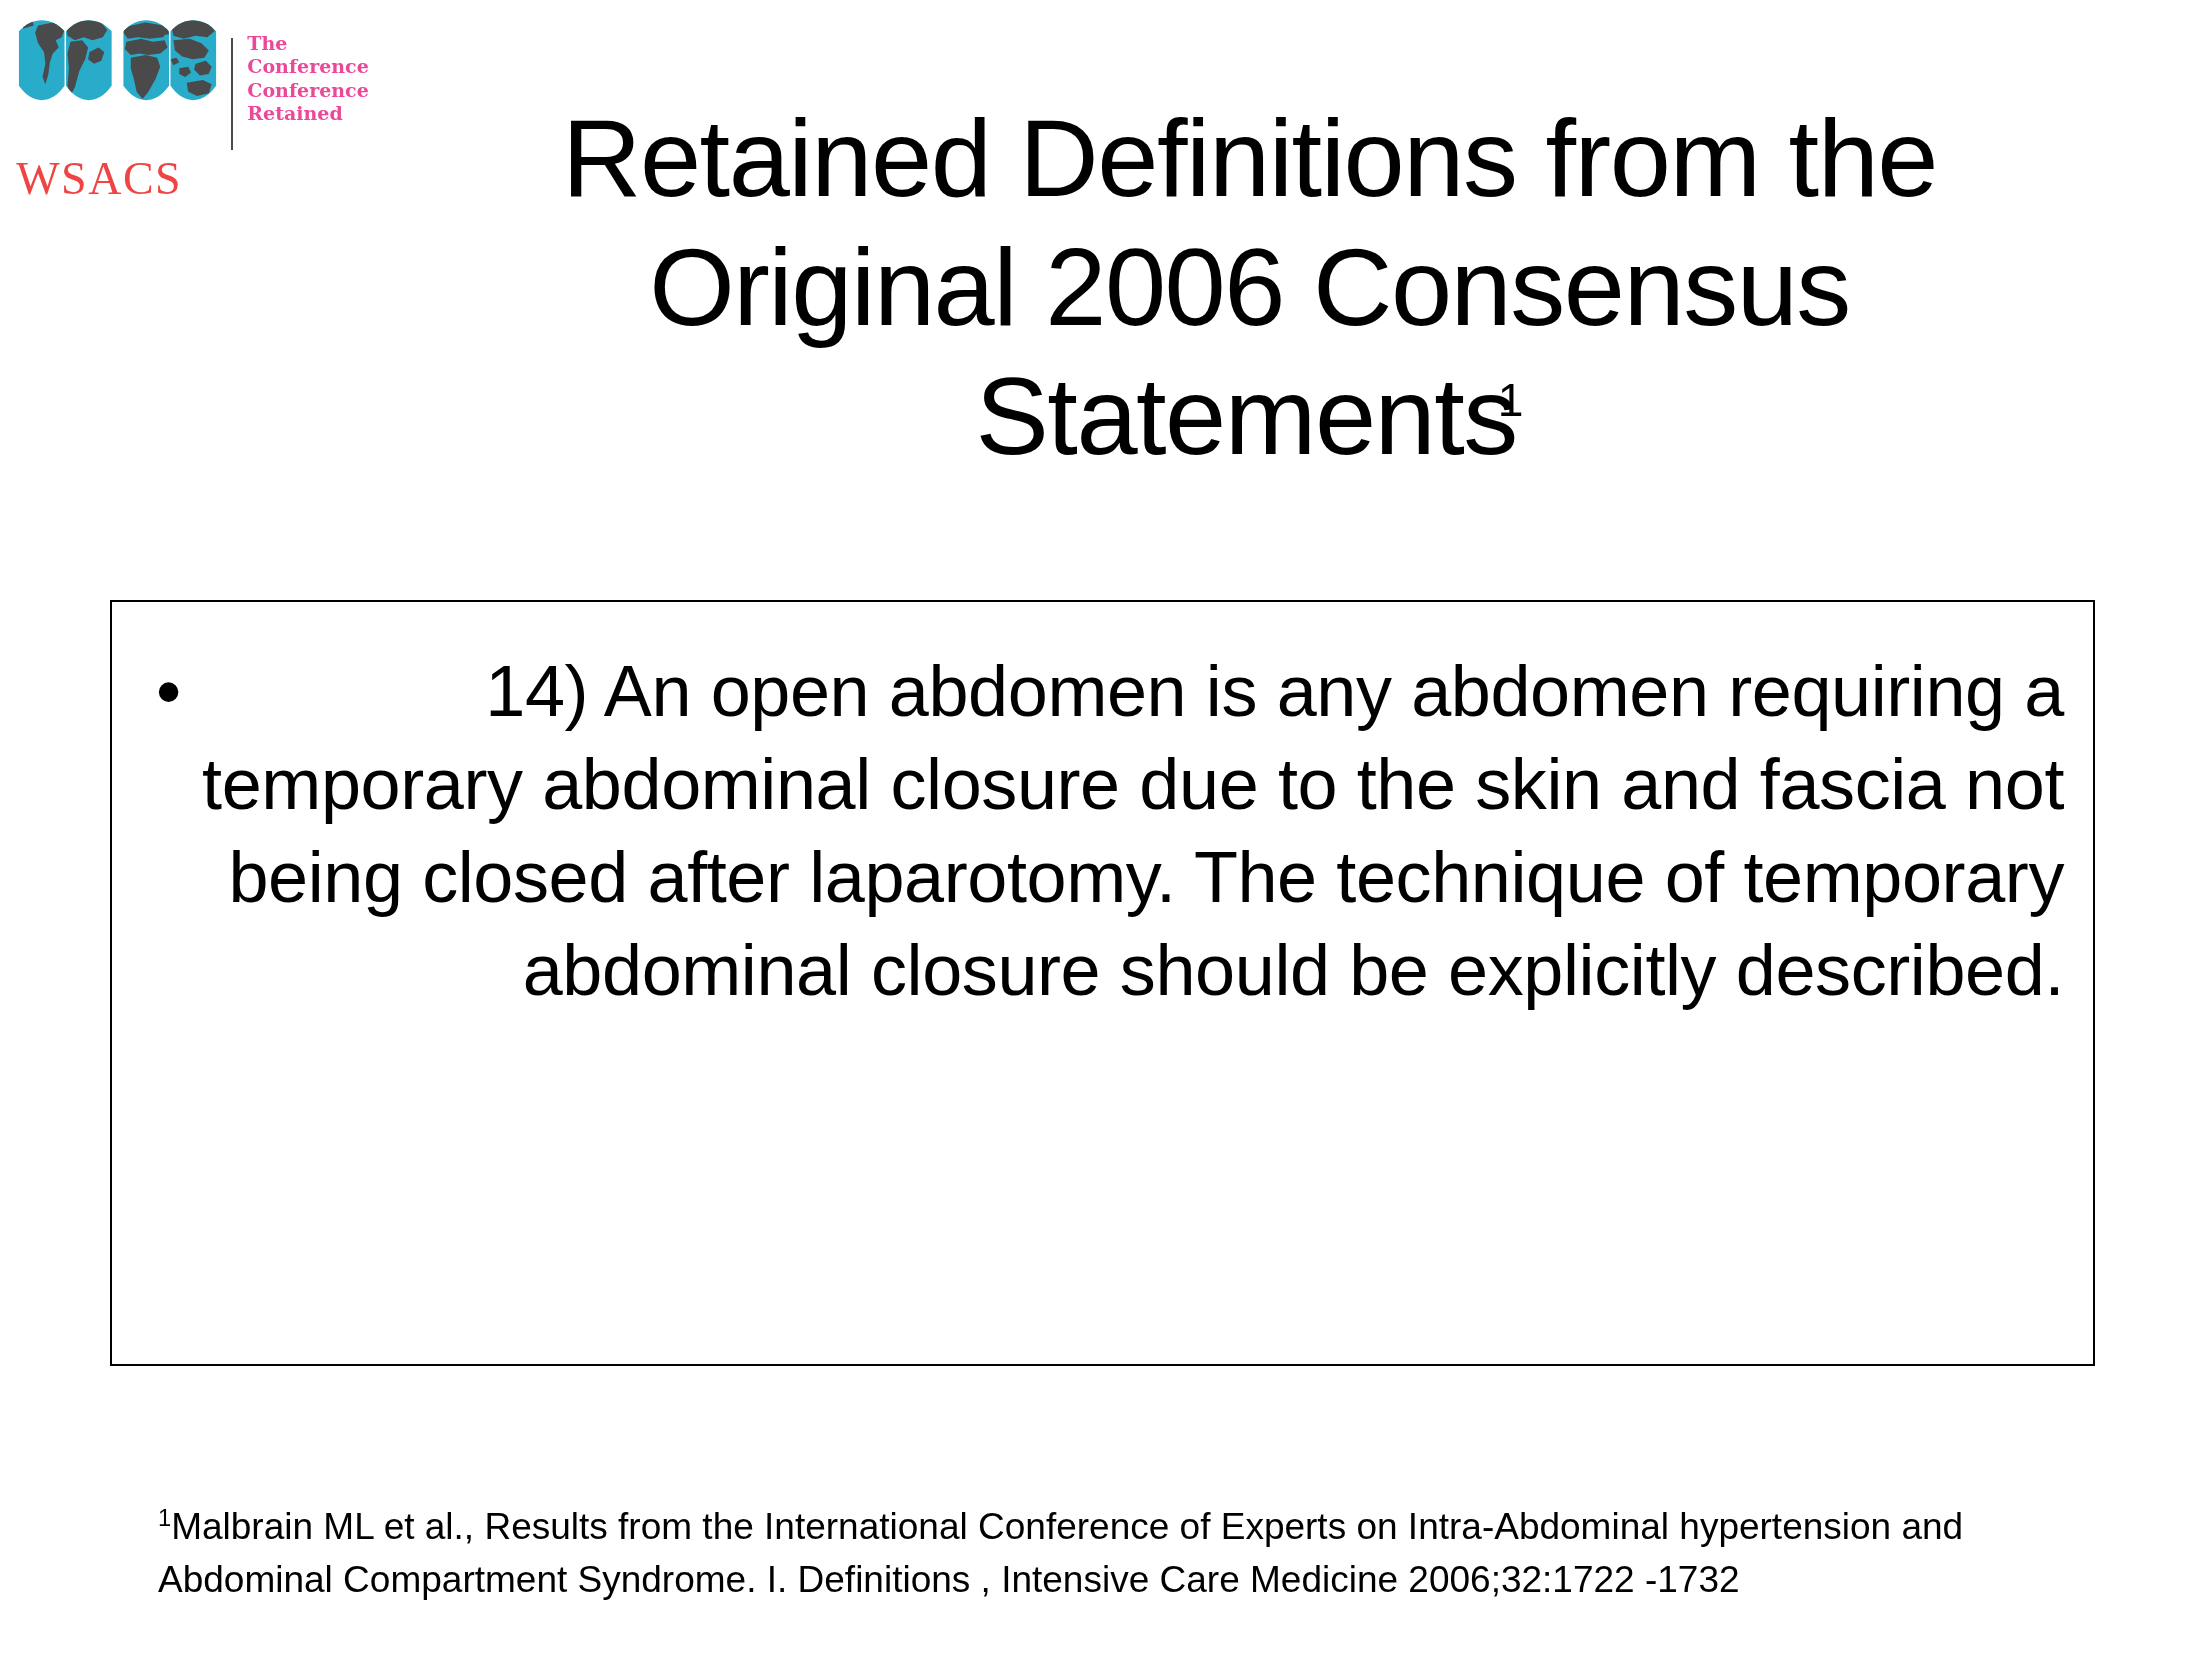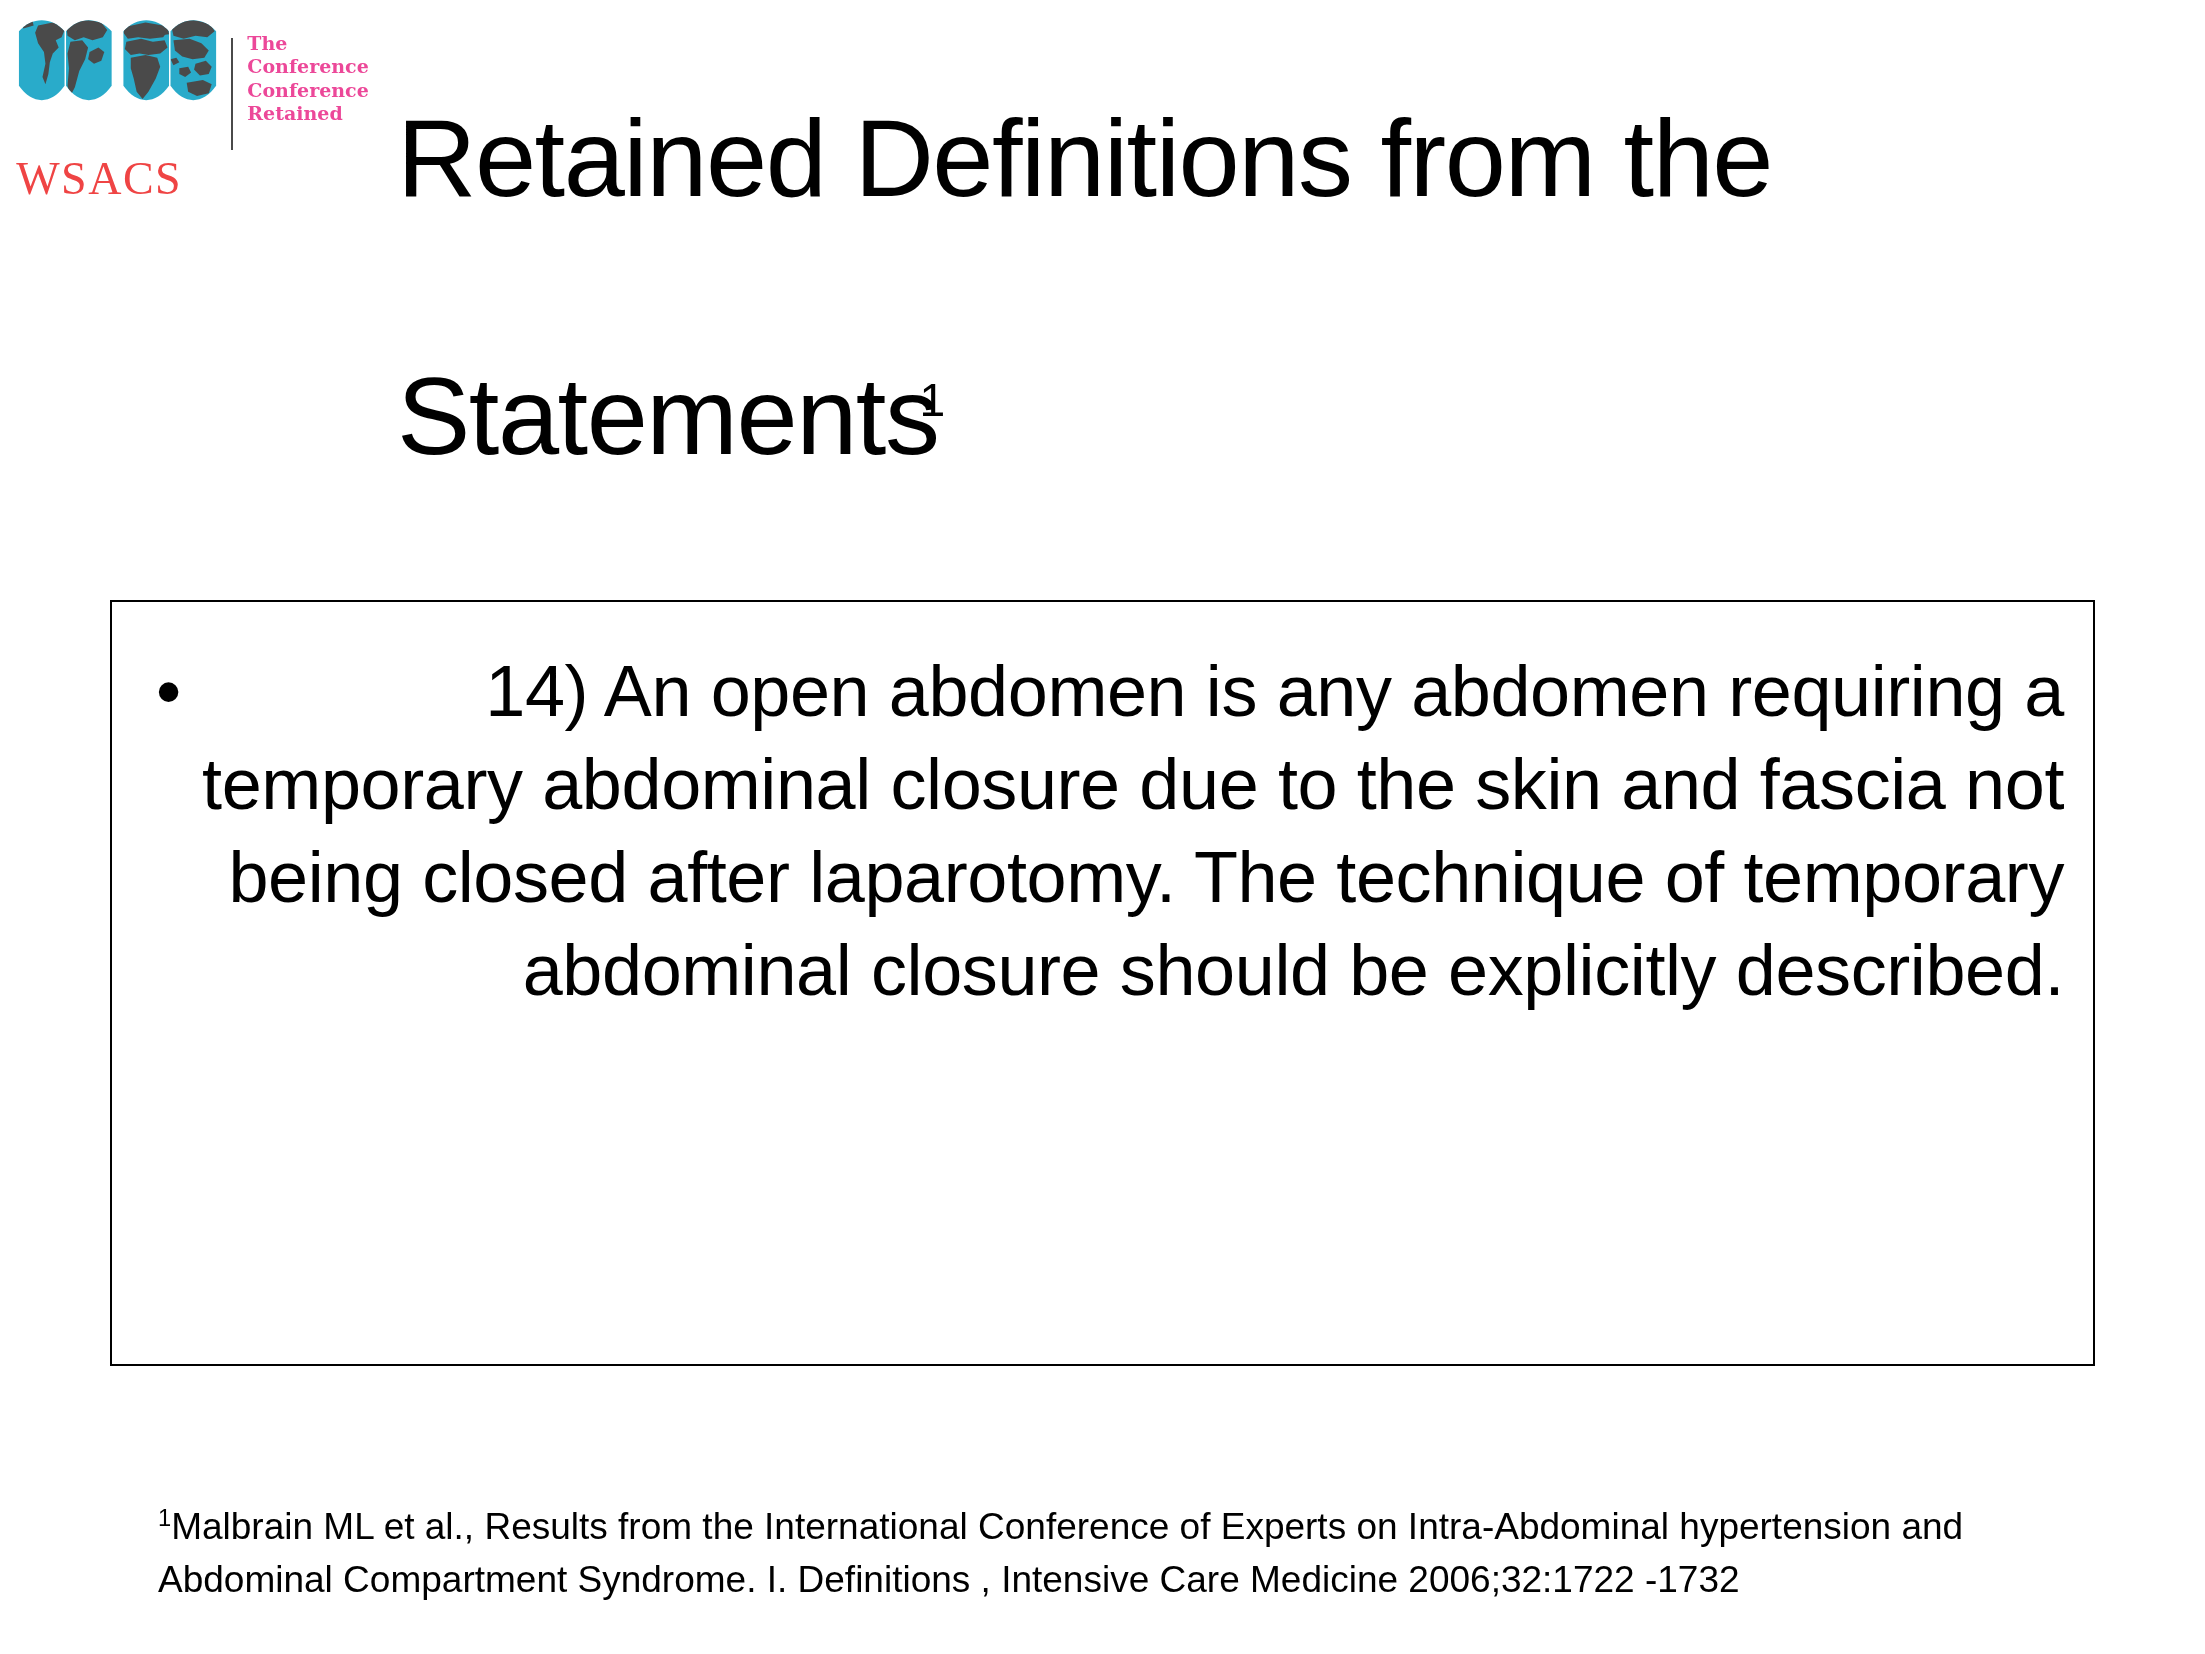--- a/index.html
+++ b/index.html
@@ -73,20 +73,21 @@
     position: absolute;
     left: 397px;
     top: 20.6px;
     width: 1705px;
     font-family: "Liberation Sans", sans-serif;
     font-size: 110px;
     line-height: 1.17;
     letter-spacing: -1.5px;
     color: #000000;
     font-weight: 400;
+    text-align: center;
   }
   .slide-title .sup {
     font-size: 0.42em;
     vertical-align: super;
     line-height: 0;
     margin-left: -19px;
     letter-spacing: 0;
   }
 
   
@@ -209,21 +210,21 @@
   <div class="logo-tagline">
     <div>The</div>
     <div>Conference</div>
     <div>Conference</div>
     <div>Retained</div>
   </div>
 </div>
 
 <h1 class="slide-title">
   <span>Retained Definitions from the</span><br>
-  <br>
+  <span>Original 2006 Consensus</span><br>
   <span>Statements</span><span class="sup">1</span>
 </h1>
 
 <div class="content-box">
   <div class="bullet-row">
     <span class="bullet-dot">•</span>
     <span class="bullet-text">14) An open abdomen is any abdomen requiring a temporary abdominal closure due to the skin and fascia not being closed after laparotomy.  The technique of temporary abdominal closure should be explicitly described.</span>
   </div>
 </div>
 

